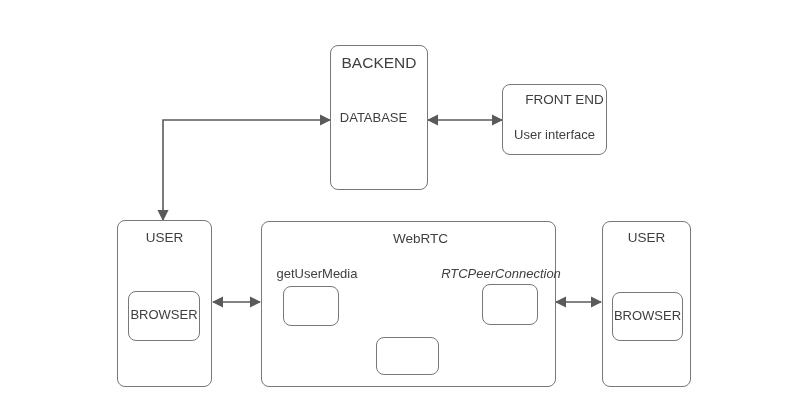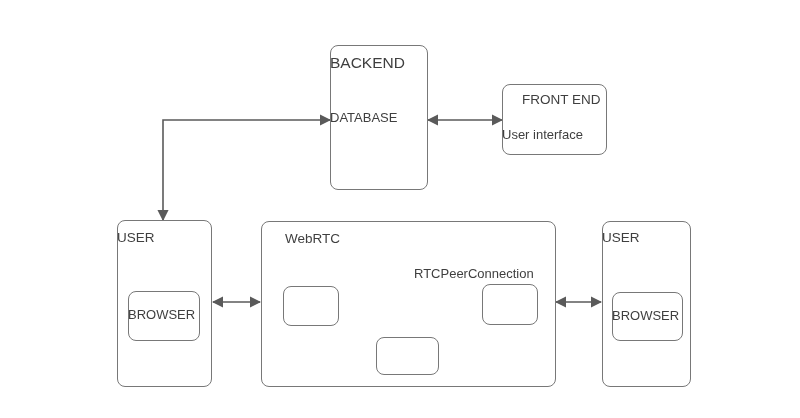--- a/index.html
+++ b/index.html
@@ -23,21 +23,21 @@
   .node {
     position: absolute;
     box-sizing: border-box;
     border: 1.4px solid #787878;
     border-radius: 8px;
     background: #ffffff;
   }
   .label {
     position: absolute;
     box-sizing: border-box;
-    text-align: left;
+    text-align: center;
     color: #3f3f3f;
     white-space: nowrap;
     line-height: 1.15;
   }
   .t16 { font-size: 15.5px; }
   .t13 { font-size: 13px; }
   .t14 { font-size: 13.5px; }
   svg.edges {
     position: absolute;
     left: 0;
@@ -91,23 +91,24 @@
   <div class="label t13" style="left:502px; top:128px; width:105px;">User interface</div>
 
   <div class="node" style="left:117px; top:220px; width:95px; height:167px;"></div>
   <div class="label t14" style="left:117px; top:230px; width:95px;">USER</div>
   <div class="node" style="left:128px; top:291px; width:72px; height:50px;"></div>
   <div class="label t13" style="left:128px; top:308px; width:72px;">BROWSER</div>
 
   <div class="node" style="left:261px; top:221px; width:295px; height:166px;"></div>
   <div class="label t14" style="left:261px; top:231px; width:295px;padding-left:24px;">WebRTC</div>
 
+  <div class="label t13" style="left:262px; top:267px; width:110px;">getUserMedia</div>
   <div class="node" style="left:283px; top:286px; width:56px; height:40px;"></div>
 
-  <div class="label t13" style="left:414px; top:267px; width:122px;">RTCPeerConnection</div>
+  <div class="label t13" style="left:440px; top:267px; width:122px;font-style:italic;">RTCPeerConnection</div>
   <div class="node" style="left:482px; top:284px; width:56px; height:41px;"></div>
 
   <div class="node" style="left:376px; top:337px; width:63px; height:38px;"></div>
 
   <div class="node" style="left:602px; top:221px; width:89px; height:166px;"></div>
   <div class="label t14" style="left:602px; top:230px; width:89px;">USER</div>
   <div class="node" style="left:612px; top:292px; width:71px; height:49px;"></div>
   <div class="label t13" style="left:612px; top:309px; width:71px;">BROWSER</div>
 
 </div>

